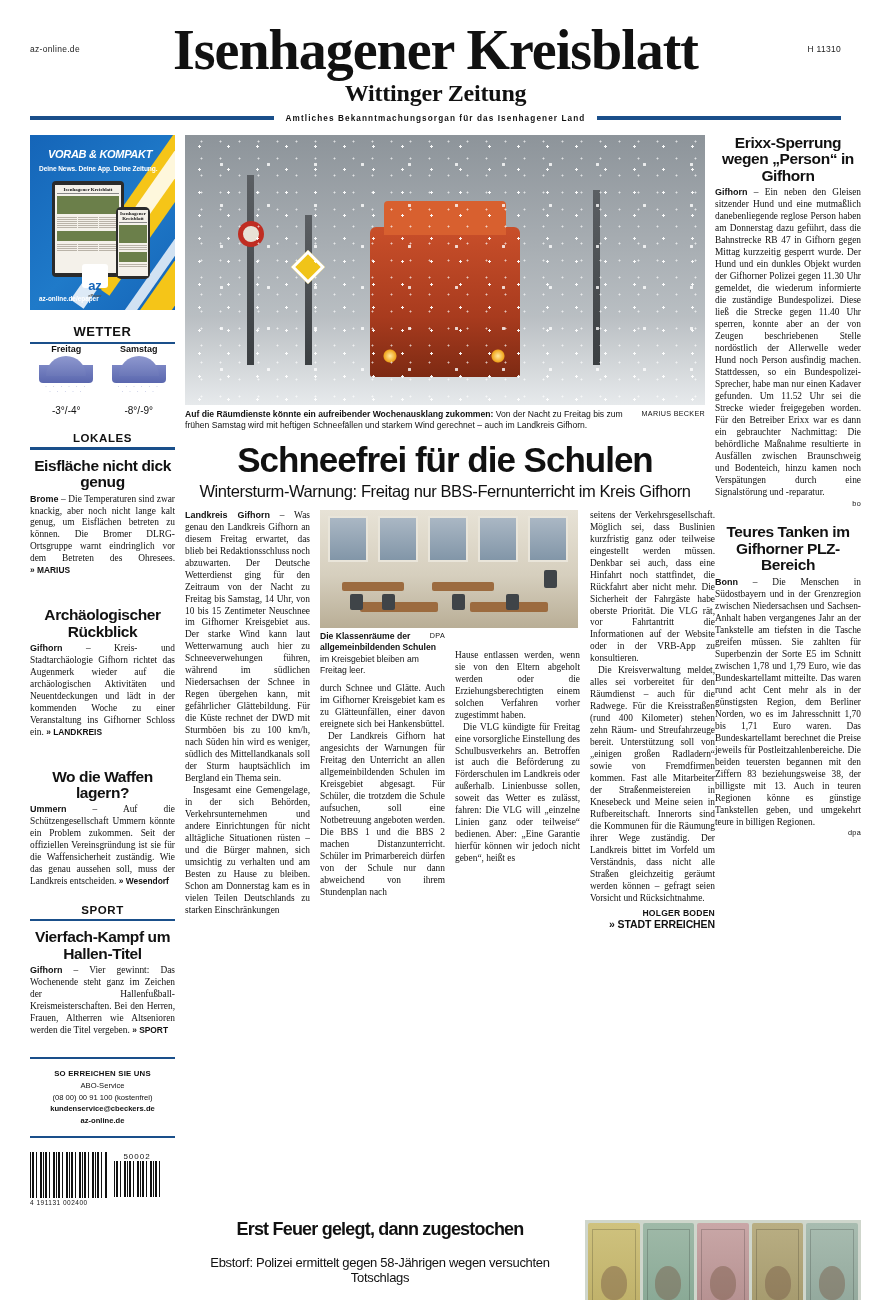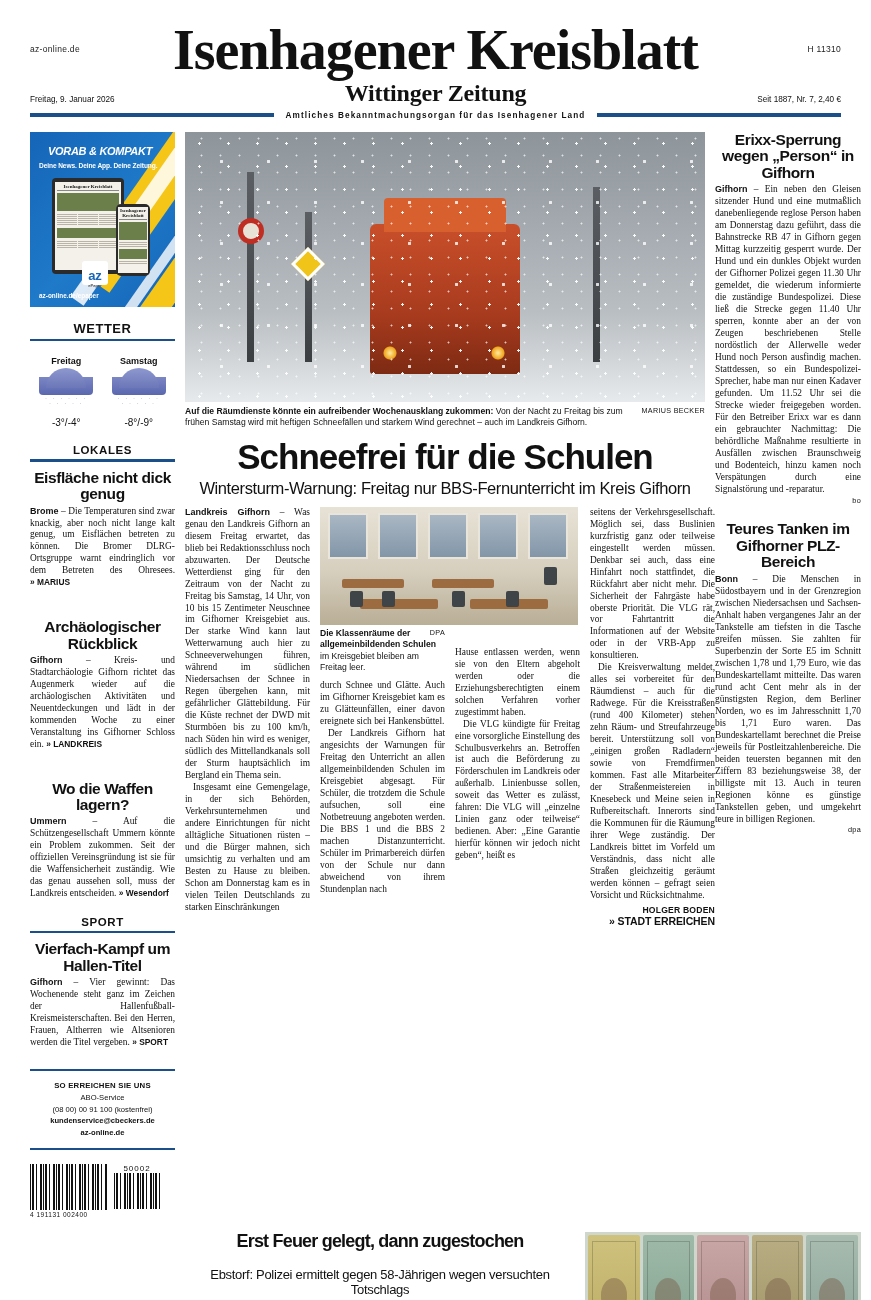--- a/index.html
+++ b/index.html
@@ -63,28 +63,28 @@
                        font-size: 1.6px; padding: 1px; }
   .mini-head { font-family:"Liberation Serif",serif; font-weight:700; text-align:center;
                font-size: 5px; line-height: 1; border-bottom: .5px solid #888; padding-bottom:1px;}
   .mini-img { background:#6b7f4a; height: 18px; margin: 2px 0; }
   .mini-img.small { height: 10px; }
   .mini-lines { display:flex; gap:1px; }
   .mini-lines div { flex:1; }
   .mini-line { height:1px; background:#b9b3a8; margin:1px 0; }
   .promo .azlogo { position: absolute; left: 52px; bottom: 22px; width: 26px; height: 24px;
                    background: #fff; border-radius: 3px; color:#1565b8; font-weight:700;
-                   font-size: 13px; text-align:center; line-height: 15px; padding-top:7px;}
+                   font-size: 13px; text-align:center; line-height: 15px; padding-top:14px;}
   .promo .azlogo small { display:block; font-size:4px; color:#555; line-height:5px; }
 
   
   .wetter-h { text-align: center; font-weight: 700; font-size: 13px; letter-spacing: .5px;
               margin-top: 14px; }
   .wrule { height: 2.5px; background: #1a4f8a; margin-top: 3px; }
-  .wdays { display: flex; margin-top: 15px; }
+  .wdays { display: flex; margin-top: 0; }
   .wday { flex: 1; text-align: center; }
   .wday .dname { font-size: 9px; font-weight: 700; }
   .wcloud { width: 54px; height: 34px; margin: 5px auto 0; position: relative; }
   .wcloud .c { position: absolute; left: 0; top: 6px; width: 54px; height: 18px;
                background: linear-gradient(180deg,#7b86c4 0%,#5a67ae 100%);
                border-radius: 0 0 4px 4px; }
   .wcloud .c:before { content:""; position:absolute; left:7px; top:-9px; width:40px; height:20px;
                background: linear-gradient(180deg,#8e98cf 0%,#6b77b8 100%); border-radius:20px 20px 0 0;}
   .wcloud .drops { position: absolute; top: 25px; left: 3px; width: 48px;
                    font-size: 6px; color: #6b77b8; letter-spacing: 2px; line-height: 5px; }
@@ -220,24 +220,20 @@
 
 <div class="page">
 
   <div class="masthead">
     <div class="mh-top">
       <span>az-online.de</span>
       <span>H 11310</span>
     </div>
     <div class="mh-title">Isenhagener Kreisblatt</div>
     <div class="mh-sub">Wittinger Zeitung</div>
-    <div class="mh-dates">
-      <span>Freitag, 9. Januar 2026</span>
-      <span>Seit 1887, Nr. 7, 2,40 €</span>
-    </div>
     <div class="mh-bar">
       <div class="rule"></div>
       <div class="organ">Amtliches Bekanntmachungsorgan für das Isenhagener Land</div>
       <div class="rule"></div>
     </div>
   </div>
 
   <div class="body-wrap">
 
     <div class="col-left">

